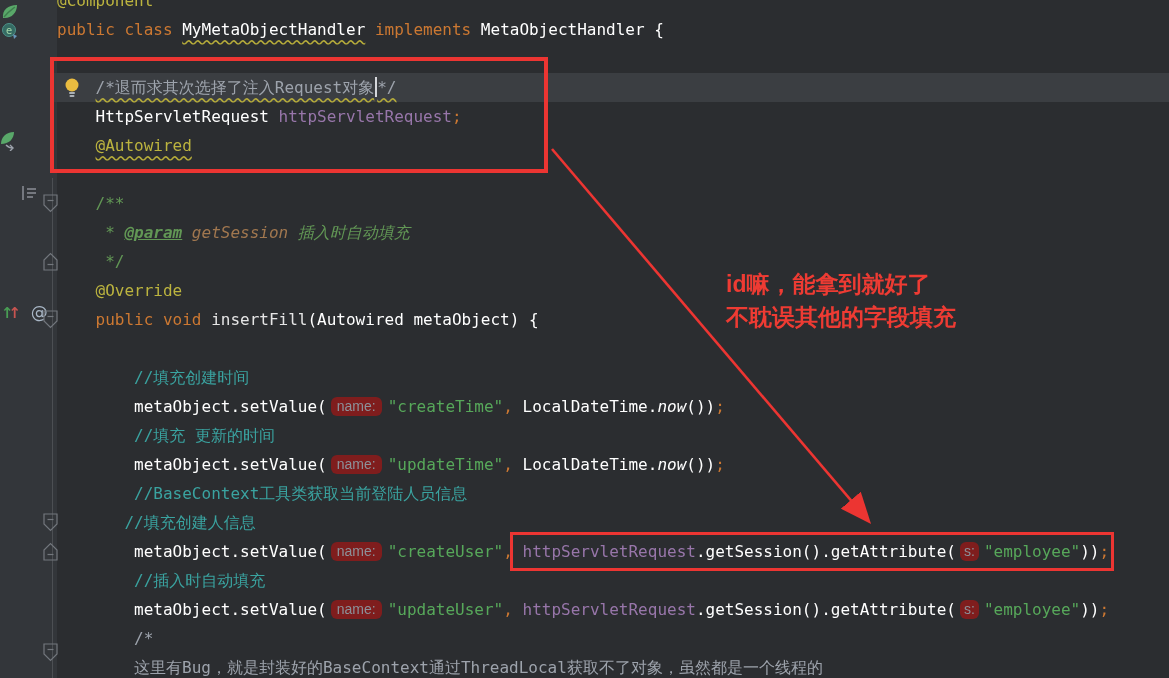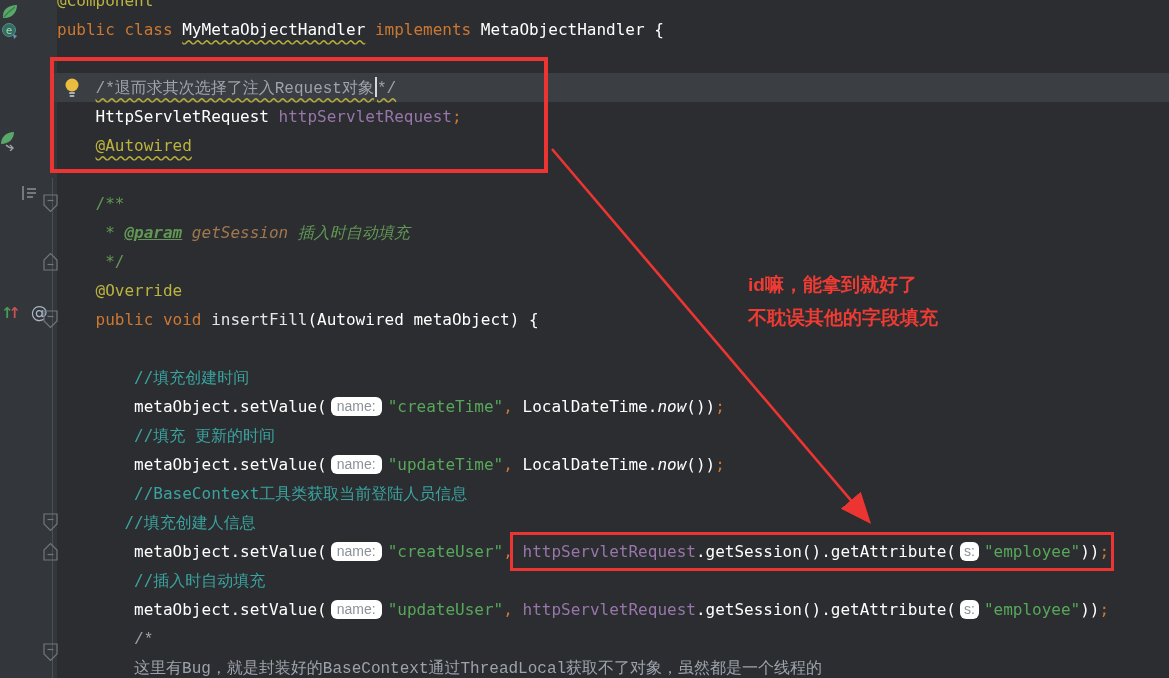--- a/index.html
+++ b/index.html
@@ -12,40 +12,40 @@
   .code{position:absolute;left:0;top:-14px;width:1169px;}
   .line{height:29px;line-height:29px;padding-left:57px;white-space:pre;
         font-size:16px;color:#a9b7c6;position:relative;}
   .tk{display:inline;}
   .kw{color:#cc7832;}
   .ann{color:#bcb43f;}
   .cls{color:#ffffff;}
   .fld{color:#9876aa;}
   .str{color:#57a85a;}
   .cmt{color:#3aa3a0;}
-  .bc{color:#9da3ac;font-family:Liberation Mono, monospace;}
+  .bc{color:#9da3ac;}
   .doc{color:#629755;}
   .doctag{color:#629755;font-weight:bold;text-decoration:underline;font-style:italic;}
   .docp{color:#a1774f;font-style:italic;}
   .docd{color:#629755;font-style:italic;}
   .mth{color:#e5e5e5;margin-top:24px;}
   .pun{color:#cc7832;}
   .it{font-style:italic;}
   .wavy{text-decoration:underline;text-decoration-style:wavy;text-decoration-color:#b5ab3a;
         text-decoration-skip-ink:none;text-underline-offset:4px;}
-  .inlay,.inlay2{display:inline-block;background:#ffffff;color:#8c9199;border-radius:6px;
+  .inlay,.inlay2{display:inline-block;background:#7f1d1d;color:#8c9199;border-radius:6px;
         font-family:"Liberation Sans","DejaVu Sans",sans-serif;font-size:14px;line-height:19px;
         padding:0 6px;margin:0 6px 0 4px;vertical-align:1px;}
   .inlay2{padding:0 4px;margin:0 5px 0 4px;}
   .caret-bar{display:inline-block;width:2px;height:20px;background:#d5d7db;
         vertical-align:-4px;margin:0 0 0 1px;}
   .red-box{position:absolute;border:4px solid #ec3532;pointer-events:none;}
   .red-box2{position:absolute;border:3px solid #ec3532;pointer-events:none;}
-  .red-note{position:absolute;left:748px;top:268px;color:#ee3b33;font-weight:bold;
-        font-size:19px;line-height:33px;font-family:"Liberation Sans","DejaVu Sans",sans-serif;}
+  .red-note{position:absolute;left:726px;top:268px;color:#ee3b33;font-weight:bold;
+        font-size:23px;line-height:33px;font-family:"Liberation Sans","DejaVu Sans",sans-serif;}
   .arrow-svg{position:absolute;left:0;top:0;width:1169px;height:678px;pointer-events:none;}
   .gicon{position:absolute;}
   .fold-marker{position:absolute;left:43px;width:15px;height:19px;}
   .ov-arrow{font-size:15px;font-weight:bold;font-family:"DejaVu Sans",sans-serif;line-height:16px;}
   .at-sym{color:#a9b7c6;font-size:17px;font-family:"DejaVu Sans",sans-serif;line-height:18px;}
 </style>
 </head>
 <body>
 
 <div class="screen">

